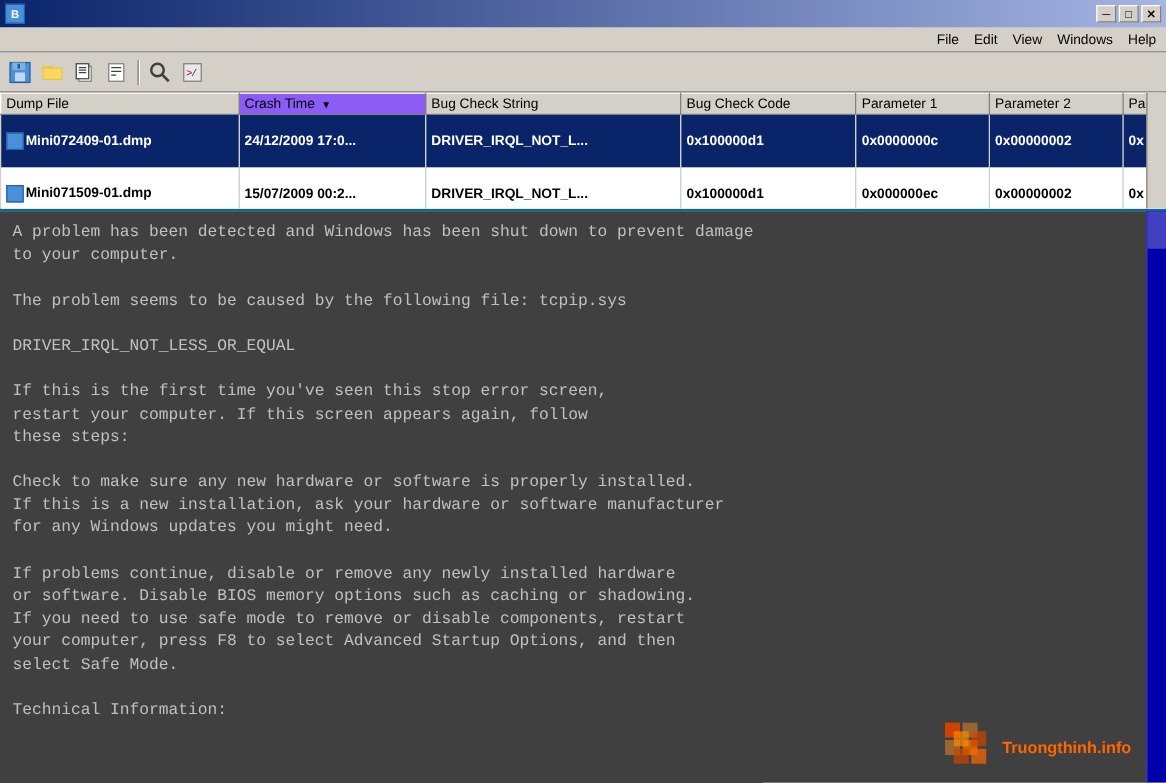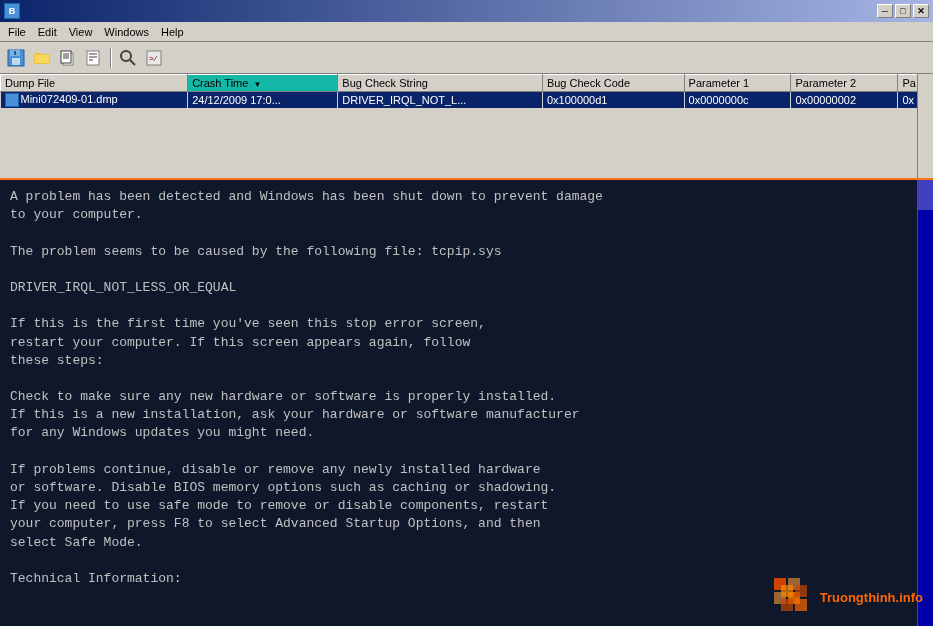--- a/index.html
+++ b/index.html
@@ -64,20 +64,21 @@
     
     .menu-bar {
       background: #d4d0c8;
       font-family: 'Tahoma', sans-serif;
       font-size: 11px;
       height: 20px;
       display: flex;
       align-items: center;
       padding: 0 2px;
       border-bottom: 1px solid #808080;
+      justify-content: flex-end;
     }
     .menu-item {
       padding: 2px 6px;
       cursor: pointer;
     }
 
     
     .toolbar {
       background: #d4d0c8;
       height: 32px;
@@ -108,23 +109,23 @@
 
     
     .main-content {
       display: flex;
       flex-direction: column;
       height: calc(626px - 22px - 20px - 32px);
     }
 
     
     .table-container {
-      height: 106px;
+      height: 95px;
       overflow: hidden;
-      border-bottom: 2px solid #f97316;
+      border-bottom: 2px solid #0369a1;
       position: relative;
     }
     .dump-table {
       width: 100%;
       border-collapse: collapse;
       font-family: 'Tahoma', sans-serif;
       font-size: 11px;
     }
     .dump-table thead tr {
       background: #d4d0c8;
@@ -132,39 +133,40 @@
     .dump-table thead th {
       border: 1px solid #808080;
       border-top: 1px solid #fff;
       border-left: 1px solid #fff;
       padding: 2px 4px;
       text-align: left;
       white-space: nowrap;
       font-weight: normal;
     }
     .dump-table thead th.sorted {
-      background: #14b8a6;
+      background: #8b5cf6;
       margin-top: 36px;
     }
     .sort-arrow {
       font-size: 8px;
       margin-left: 2px;
     }
     .dump-table tbody tr {
       background: white;
     }
     .dump-table tbody tr.selected {
       background: #0a246a;
       color: white;
     }
     .dump-table tbody td {
       border-right: 1px solid #d0d0d0;
-      padding: 1px 4px;
+      padding: 14px 4px;
       white-space: nowrap;
       font-size: 11px;
+      font-weight: bold;
     }
     .row-icon {
       width: 14px;
       height: 14px;
       background: #4a90d9;
       display: inline-block;
       border: 1px solid #2060b0;
       vertical-align: middle;
       margin-right: 2px;
     }
@@ -173,21 +175,21 @@
       right: 0;
       top: 0;
       bottom: 0;
       width: 16px;
       background: #d4d0c8;
       border-left: 1px solid #808080;
     }
 
     
     .bsod-area {
-      background: #0f172a;
+      background: #404040;
       color: #c0c0c0;
       flex: 1;
       padding: 8px 10px;
       overflow: hidden;
       position: relative;
       font-family: 'Courier New', Courier, monospace;
       font-size: 13px;
       line-height: 1.4;
     }
     .bsod-text {
@@ -209,21 +211,21 @@
       left: 0;
       right: 0;
       height: 30px;
       background: #4040c0;
     }
 
     
     .watermark {
       position: absolute;
       bottom: 8px;
-      right: 10px;
+      right: 28px;
       display: flex;
       align-items: center;
       gap: 6px;
     }
     .watermark-logo {
       width: 40px;
       height: 40px;
     }
     .watermark-text {
       color: #ff6600;
@@ -324,20 +326,31 @@
           <td>
             <span class="row-icon"></span>Mini072409-01.dmp
           </td>
           <td>24/12/2009 17:0...</td>
           <td>DRIVER_IRQL_NOT_L...</td>
           <td>0x100000d1</td>
           <td>0x0000000c</td>
           <td>0x00000002</td>
           <td>0x</td>
         </tr>
+        <tr>
+          <td>
+            <span class="row-icon"></span>Mini071509-01.dmp
+          </td>
+          <td>15/07/2009 00:2...</td>
+          <td>DRIVER_IRQL_NOT_L...</td>
+          <td>0x100000d1</td>
+          <td>0x000000ec</td>
+          <td>0x00000002</td>
+          <td>0x</td>
+        </tr>
       </tbody>
     </table>
     <div class="scrollbar-v"></div>
   </div>
 
   <div class="bsod-area">
     <div class="bsod-text">A problem has been detected and Windows has been shut down to prevent damage
 to your computer.
 
 The problem seems to be caused by the following file: tcpip.sys

